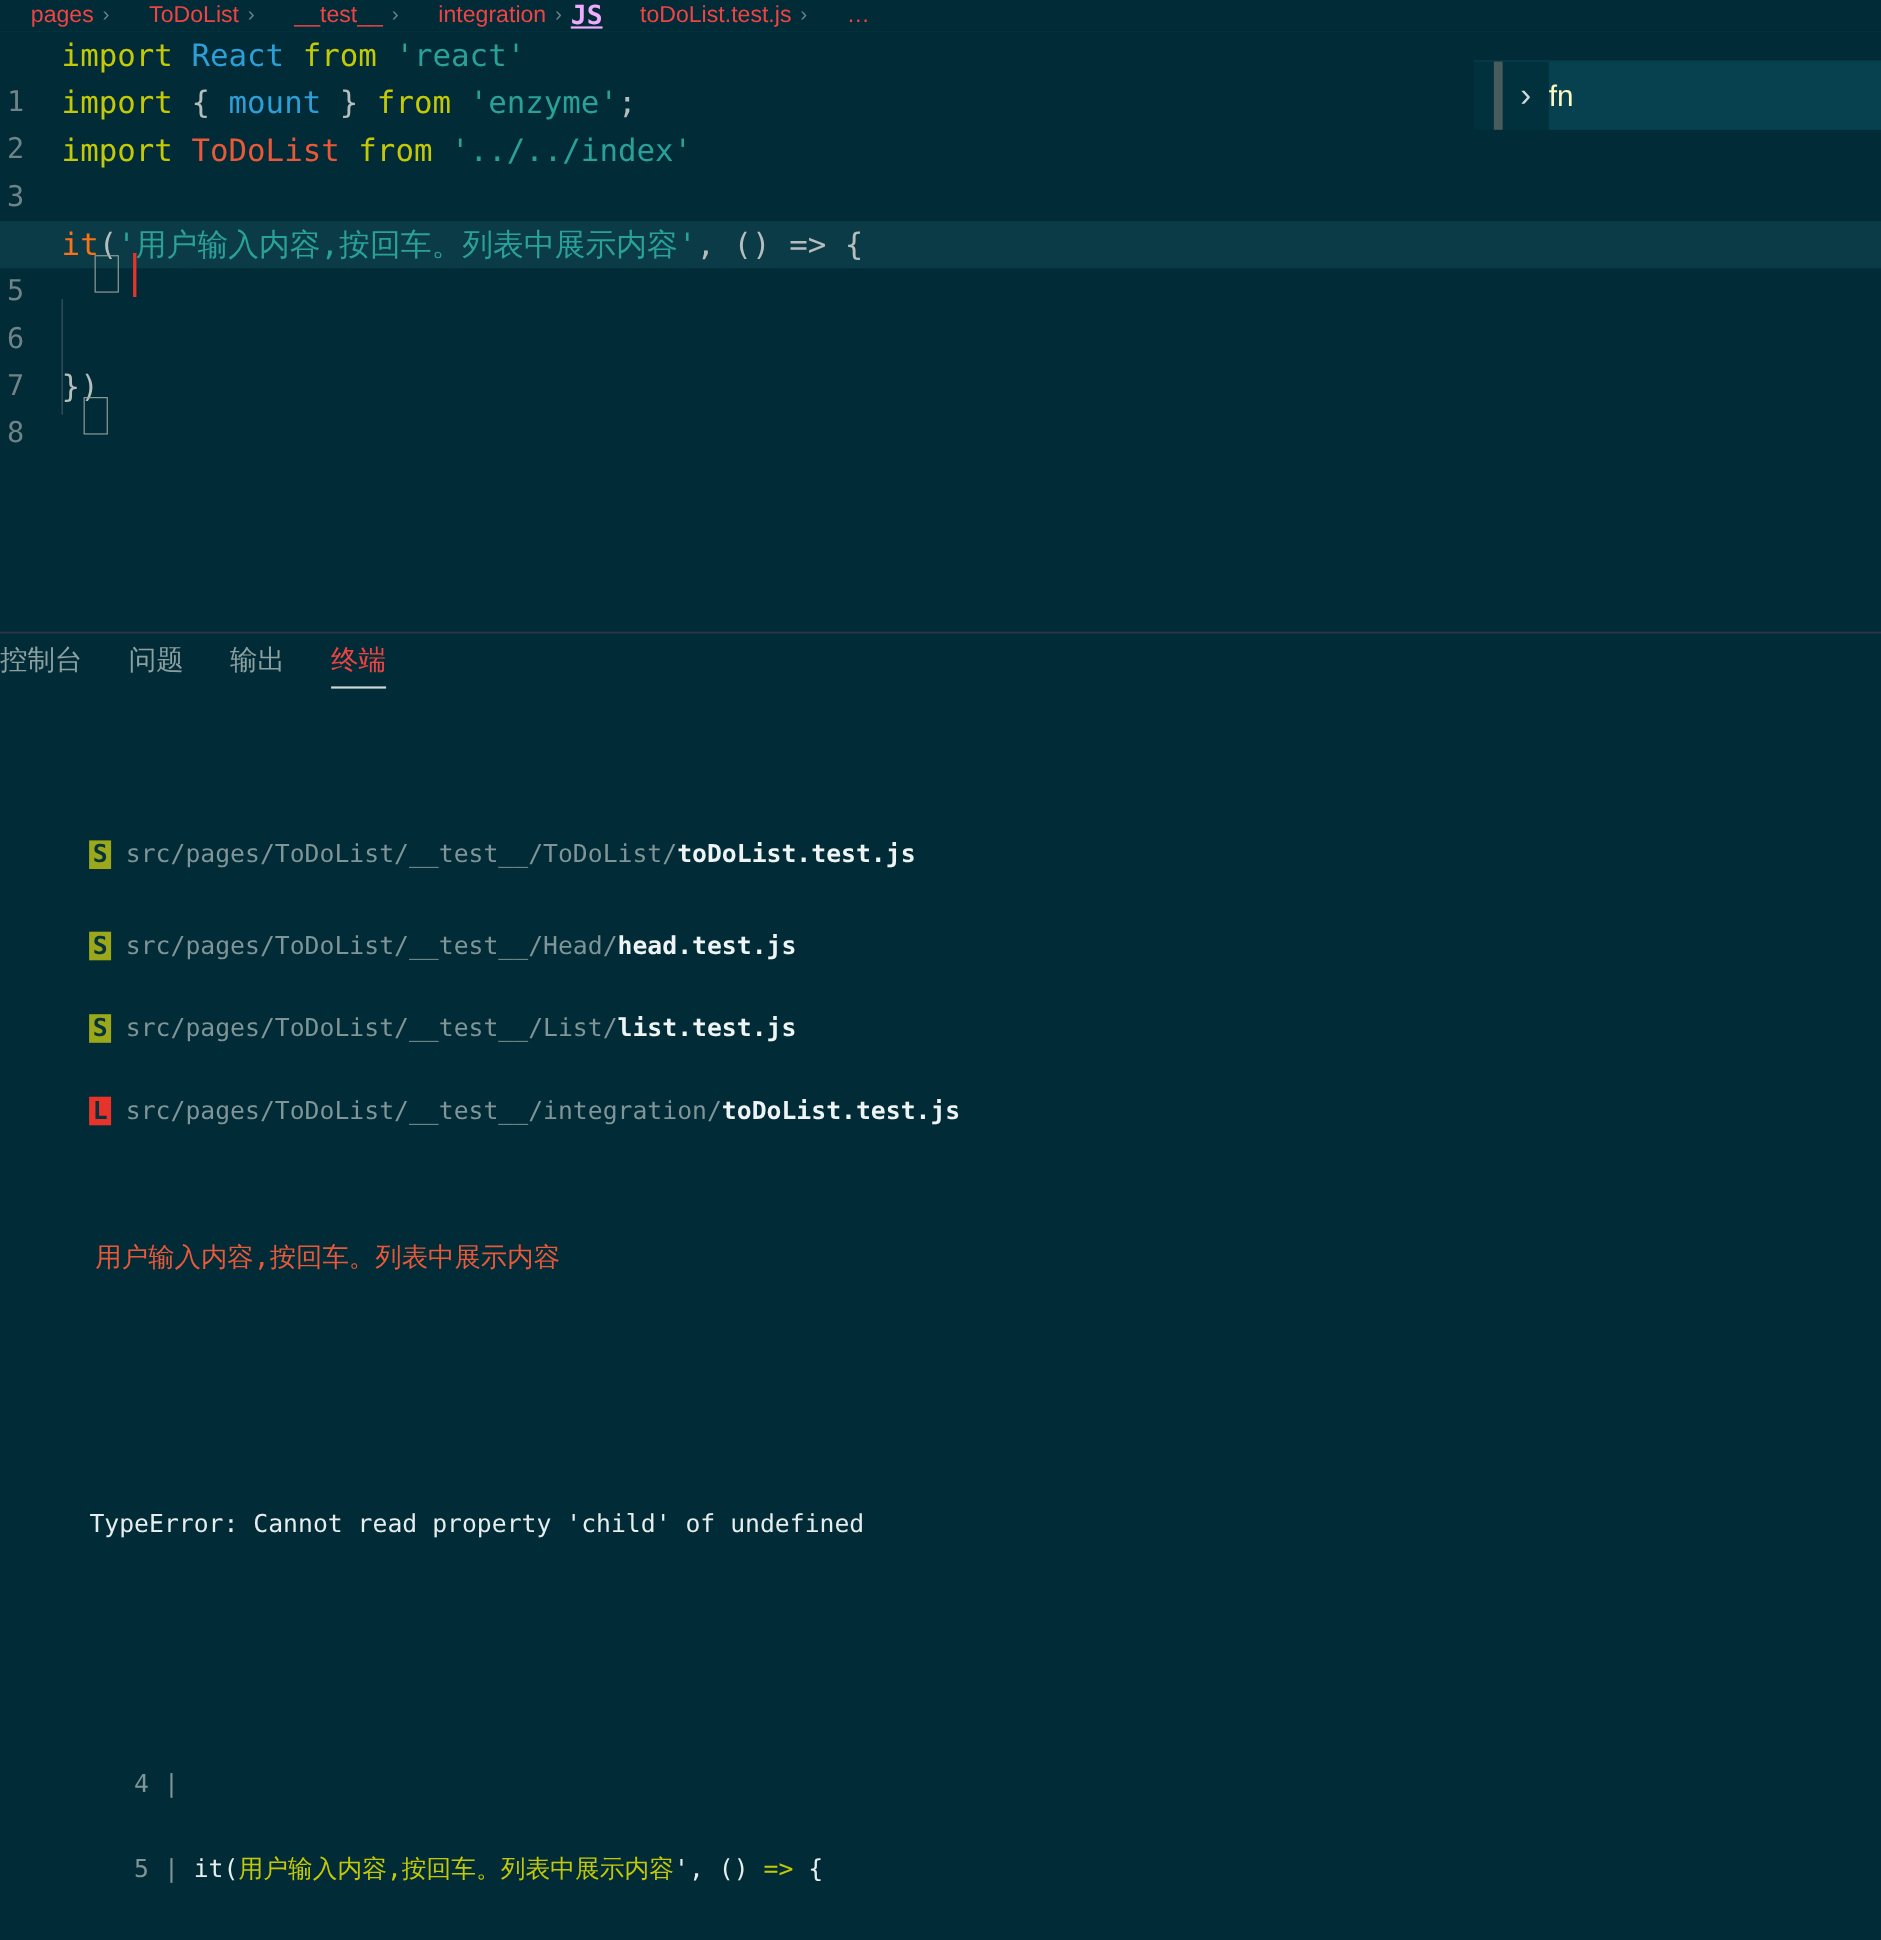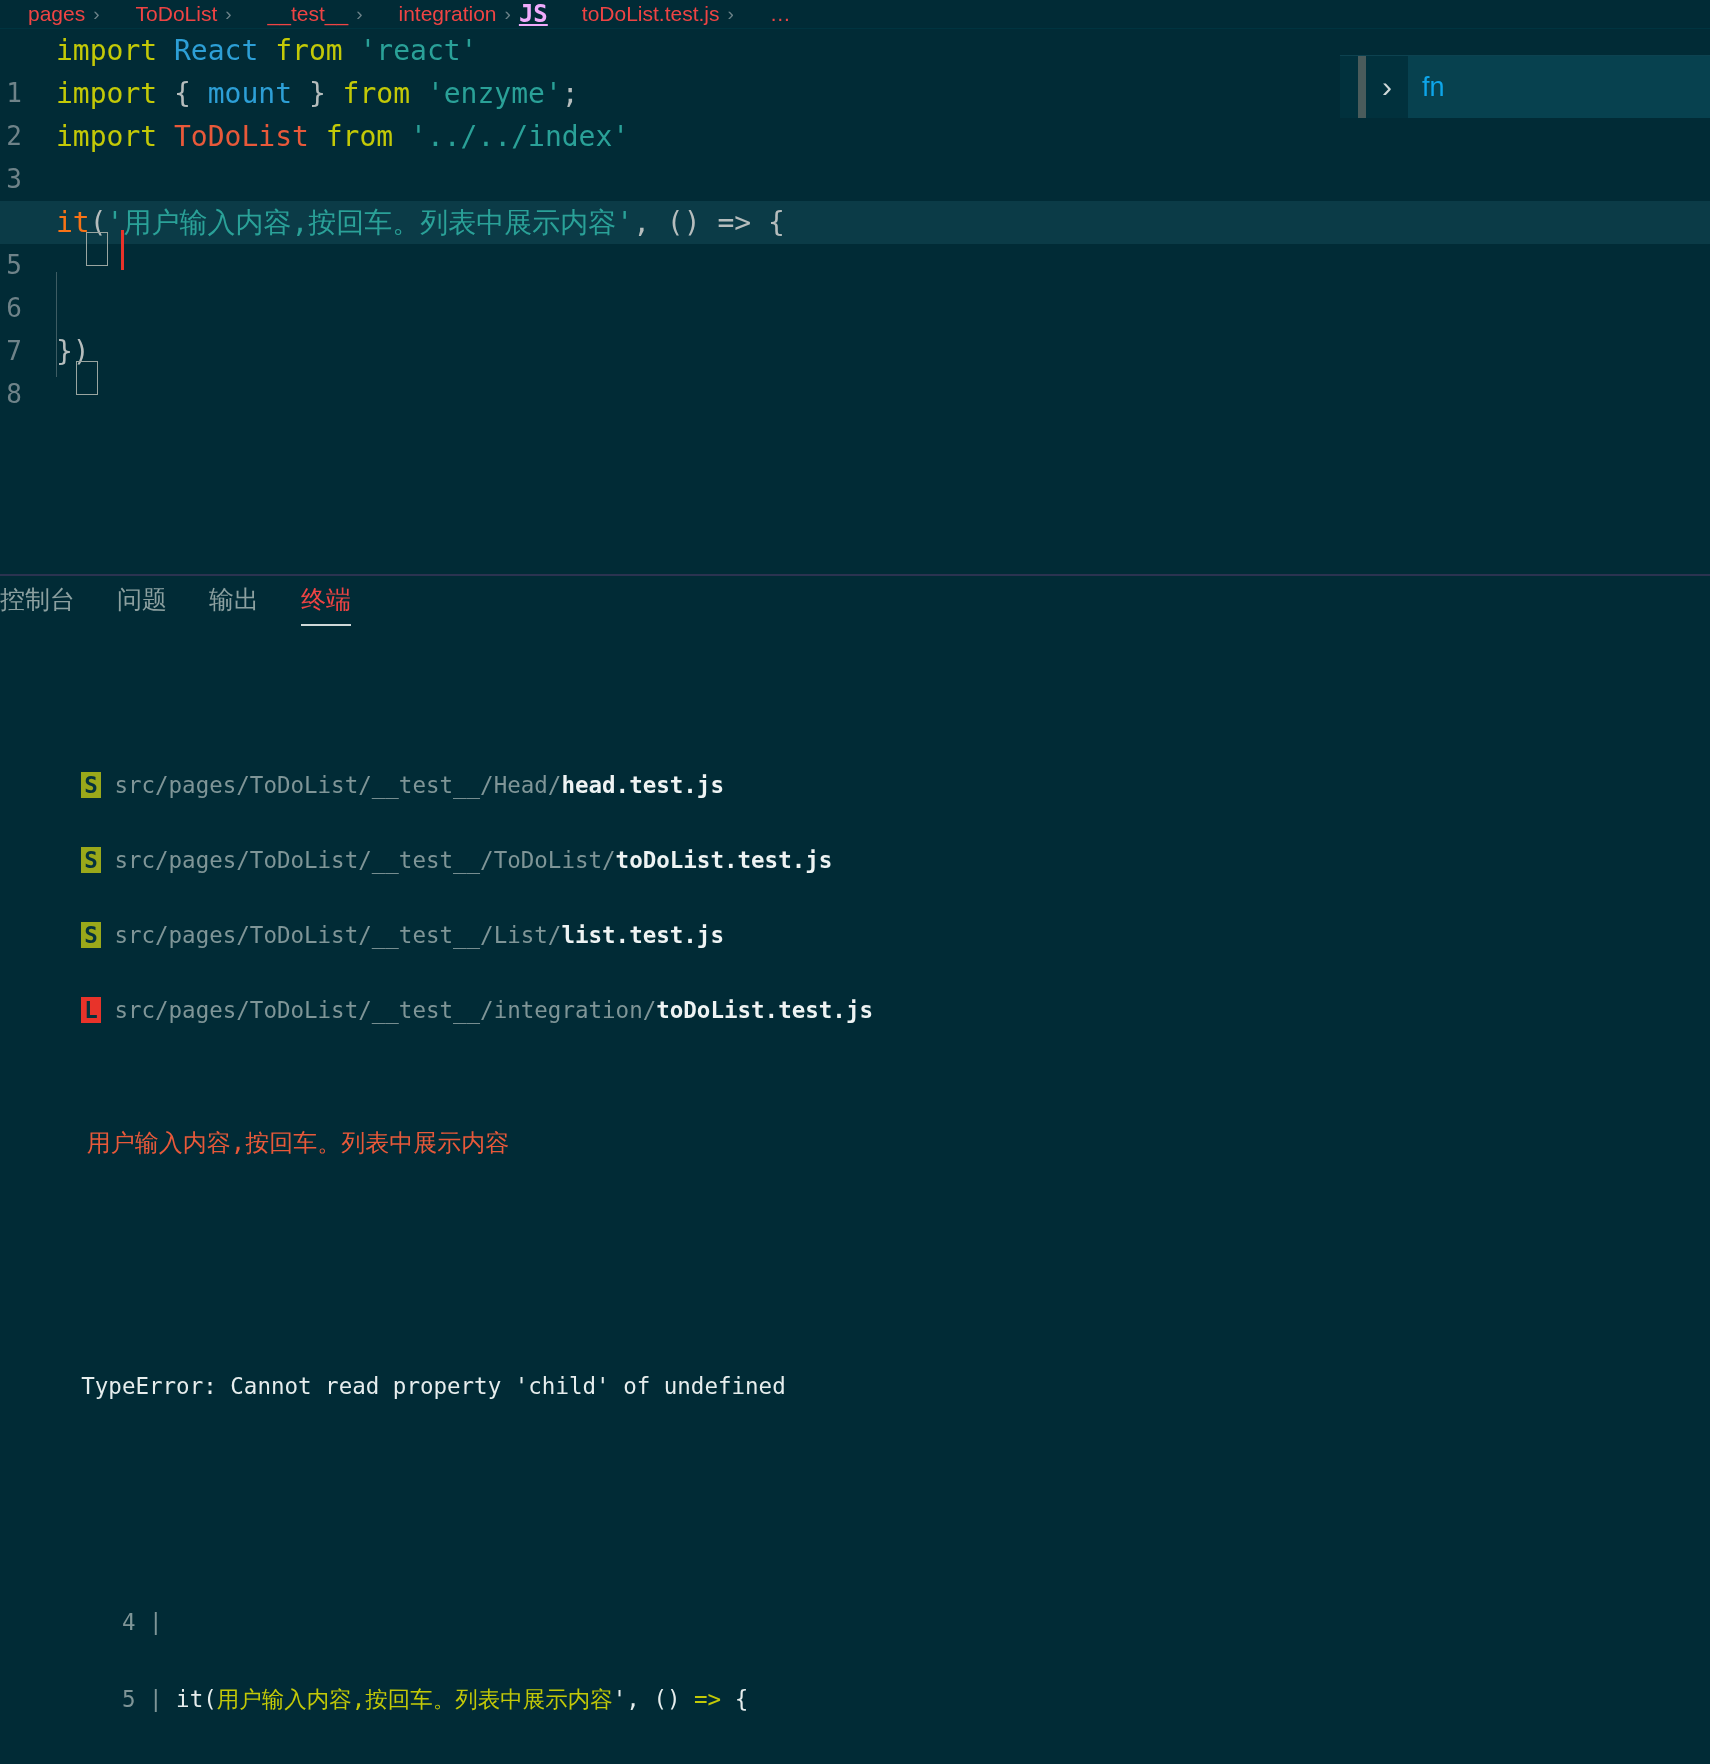--- a/index.html
+++ b/index.html
@@ -129,25 +129,24 @@
   #suggest-strip .sc-chev {
     color: #cfd8d8;
     font-size: 30px;
     margin: 0 16px 0 16px;
     font-family: "Liberation Sans", sans-serif;
   }
   #suggest-strip .sc-txt {
     flex: 1;
     align-self: stretch;
     background: #07414f;
-    color: #0ea5e9;
+    color: #fef9c3;
     font-size: 27px;
     display: flex;
     align-items: center;
-    padding-left: 14px;
     font-family: "Liberation Sans", sans-serif;
   }
 
   
   #panel {
     border-top: 2px solid #2b3350;
     background: #012b36;
     height: 1190px;
     overflow: hidden;
   }
@@ -287,27 +286,27 @@
   <div id="panel-tabs">
     <div class="ptab">控制台</div>
     <div class="ptab">问题</div>
     <div class="ptab">输出</div>
     <div class="ptab active">终端</div>
   </div>
 
   <div id="terminal">
 
     
+    <div class="trow">
+      <span class="badge-pass">S</span><span class="dim"> </span><span class="dim">src/pages/ToDoList/__test__/ToDoList/</span><span class="bold">toDoList.test.js</span>
+    </div>
     <div class="trow" style="margin-top:8px">
       <span class="badge-pass">S</span><span class="dim"> </span><span class="dim">src/pages/ToDoList/__test__/Head/</span><span class="bold">head.test.js</span>
     </div>
     <div class="trow">
-      <span class="badge-pass">S</span><span class="dim"> </span><span class="dim">src/pages/ToDoList/__test__/ToDoList/</span><span class="bold">toDoList.test.js</span>
-    </div>
-    <div class="trow">
       <span class="badge-pass">S</span><span class="dim"> </span><span class="dim">src/pages/ToDoList/__test__/List/</span><span class="bold">list.test.js</span>
     </div>
     <div class="trow">
       <span class="badge-fail">L</span><span class="dim"> </span><span class="dim">src/pages/ToDoList/__test__/integration/</span><span class="bold">toDoList.test.js</span>
     </div>
 
     
     <div class="trow" style="font-size:24px;line-height:30px;height:30px">
       <span class="red">用户输入内容,按回车。列表中展示内容</span>
     </div>

